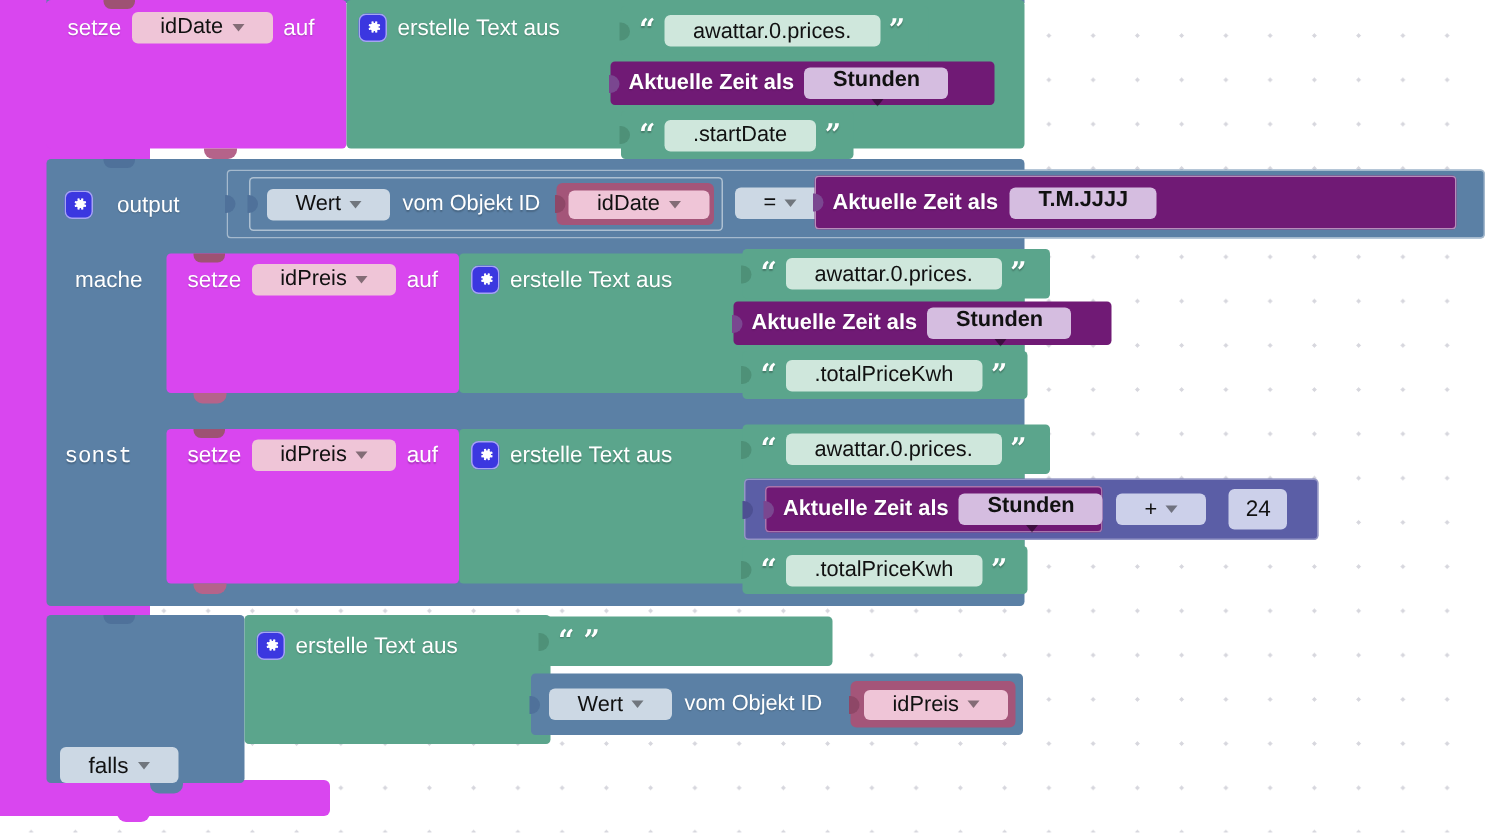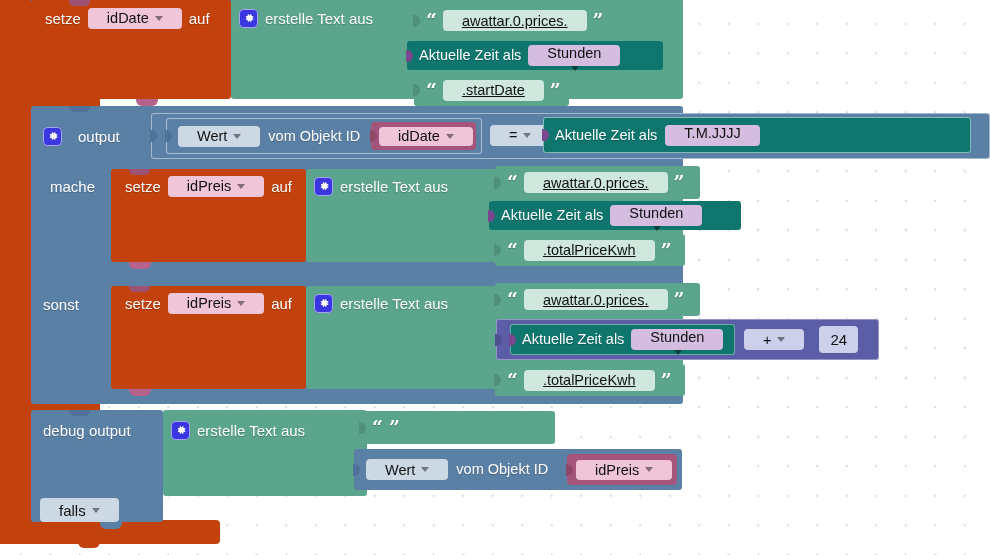--- a/index.html
+++ b/index.html
@@ -24,29 +24,29 @@
     display:inline-flex;align-items:center;gap:5px;
     height:21px;padding:0 19px;border-radius:4px;
     font-size:14.5px;color:#111;white-space:nowrap;
     box-sizing:border-box;
   }
   .caret{width:0;height:0;border-left:4px solid transparent;
          border-right:4px solid transparent;border-top:5px solid rgba(0,0,0,.45);
          display:inline-block;margin-left:1px;}
 
   
-  .c-var{background:#c2410c;}         
+  .c-var{background:#d946ef;}         
   .c-var-d{background:#a45579;}
   .c-text{background:#5ba58c;}        
   .c-ctrl{background:#5b80a5;}        
-  .c-time{background:#0f766e;}        
+  .c-time{background:#701a75;font-weight:bold;}        
   .c-math{background:#5b5ea6;}        
 
   .f-var{background:#efc5d7;}
-  .f-text{background:#cfe7dc;text-decoration:underline;}
+  .f-text{background:#cfe7dc;}
   .f-ctrl{background:#ccd8e4;}
   .f-time{background:#d5bde0;flex-direction:column;}
   .f-math{background:#ccd0ea;}
 
   
   .gear{
     width:19px;height:19px;border-radius:5px;background:#3b37e0;
     display:inline-flex;align-items:center;justify-content:center;
     box-shadow:inset 0 0 0 1px rgba(255,255,255,.55);
   }
@@ -274,21 +274,21 @@
         <i style="background:#4e9178;"></i>
       </div>
     <div class="row" style="gap:6px;padding-left:12px;">
       <span class="q">“</span>
       <span class="field f-text">.totalPriceKwh</span>
       <span class="q">”</span>
     </div>
   </div>
 
   <div class="blk" style="left:31px;top:284px;width:110px;height:40px;">
-    <div class="row" style="padding-left:12px;">
+    <div class="row" style="padding-left:12px;font-family:Liberation Mono, monospace;">
       <span class="lbl">sonst</span>
     </div>
   </div>
 
   <div class="blk c-var" style="left:111px;top:286px;width:195px;height:103px;border-radius:3px;">
     <div class="bump" style="left:18px;background:#9e5273;"></div>
     <div class="row" style="height:34px;padding-left:14px;">
       <span class="lbl">setze</span>
       <span class="field f-var">
         <span>idPreis</span>
@@ -355,25 +355,20 @@
       <span class="q">“</span>
       <span class="field f-text">.totalPriceKwh</span>
       <span class="q">”</span>
     </div>
   </div>
 
   <div class="blk c-ctrl" style="left:31px;top:410px;width:132px;height:112px;border-radius:3px;"></div>
   <div class="bump c-ctrl" style="left:69px;top:410px;background:#4f719a;"></div>
   <div class="blk" style="left:100px;top:522px;width:22px;height:7px;background:#5b80a5;border-radius:0 0 6px 6px;"></div>
 
-  <div class="blk" style="left:31px;top:410px;width:132px;height:40px;">
-    <div class="row" style="padding-left:12px;">
-      <span class="lbl">debug output</span>
-    </div>
-  </div>
 
   <div class="blk c-text" style="left:163px;top:410px;width:204px;height:86px;border-radius:3px;">
     <div class="row" style="height:40px;padding-left:8px;">
       <span class="gear">
         <svg width="12" height="12" viewBox="0 0 24 24" fill="#ffffff">
           <path d="M12 8.2a3.8 3.8 0 100 7.6 3.8 3.8 0 000-7.6zm0 5.9a2.1 2.1 0 110-4.2 2.1 2.1 0 010 4.2z"></path>
           <path d="M20.3 13.1l-1.7-.3a6.8 6.8 0 000-1.6l1.7-.3a.7.7 0 00.5-.8l-.4-1.6a.7.7 0 00-.8-.5l-1.7.4a6.9 6.9 0 00-1.1-1.1l.4-1.7a.7.7 0 00-.5-.8l-1.6-.4a.7.7 0 00-.8.5l-.3 1.7a6.8 6.8 0 00-1.6 0l-.3-1.7a.7.7 0 00-.8-.5l-1.6.4a.7.7 0 00-.5.8l.4 1.7a6.9 6.9 0 00-1.1 1.1l-1.7-.4a.7.7 0 00-.8.5l-.4 1.6a.7.7 0 00.5.8l1.7.3a6.8 6.8 0 000 1.6l-1.7.3a.7.7 0 00-.5.8l.4 1.6a.7.7 0 00.8.5l1.7-.4a6.9 6.9 0 001.1 1.1l-.4 1.7a.7.7 0 00.5.8l1.6.4a.7.7 0 00.8-.5l.3-1.7a6.8 6.8 0 001.6 0l.3 1.7a.7.7 0 00.8.5l1.6-.4a.7.7 0 00.5-.8l-.4-1.7a6.9 6.9 0 001.1-1.1l1.7.4a.7.7 0 00.8-.5l.4-1.6a.7.7 0 00-.5-.8z"></path>
         </svg>
       </span>
       <span class="lbl">erstelle Text aus</span>

